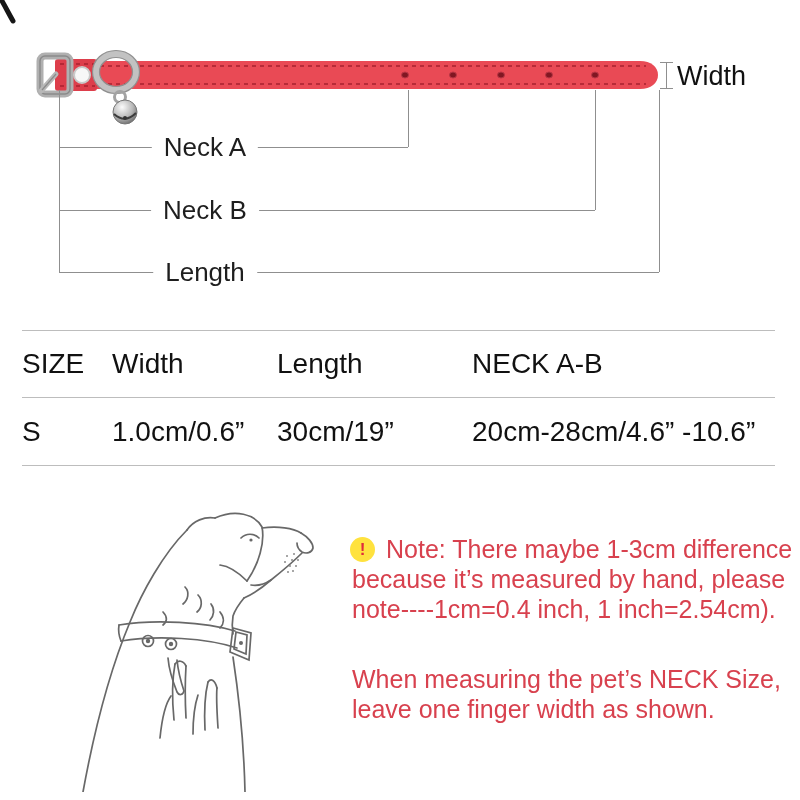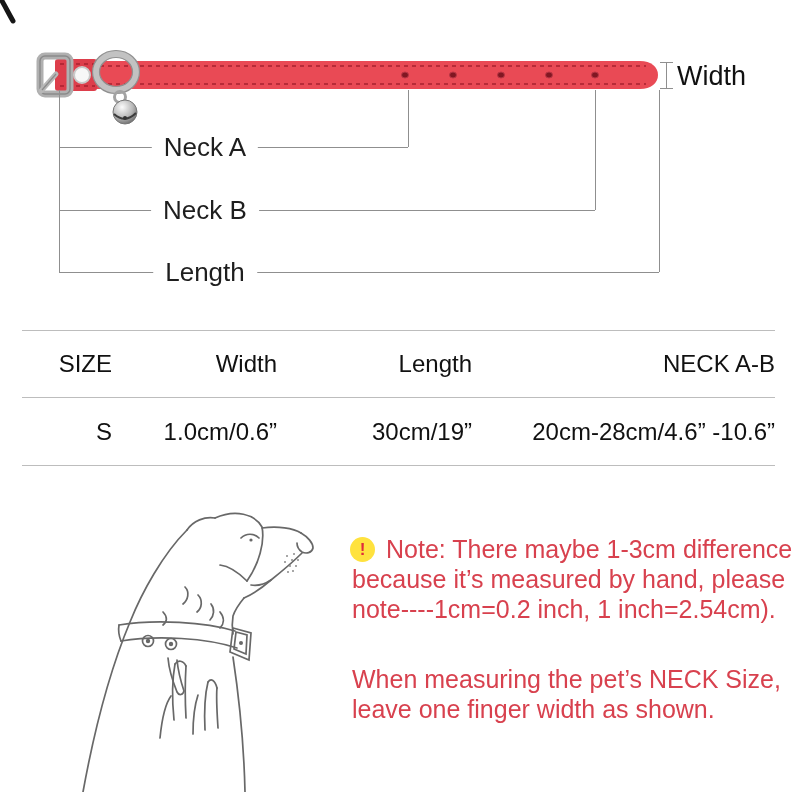--- a/index.html
+++ b/index.html
@@ -22,21 +22,21 @@
   
   #size-table {
     position:absolute; left:22px; top:330px; width:753px;
     border-top:1px solid #bdbdbd; border-bottom:1px solid #bdbdbd;
   }
   .t-row {
     display:grid; grid-template-columns:90px 165px 195px 1fr;
     height:67px; align-items:center;
   }
   .t-row.header { border-bottom:1px solid #bdbdbd; }
-  .t-cell { text-align:right; font-size:24px; color:#111; white-space:nowrap; }
+  .t-cell { text-align:left; font-size:28px; color:#111; white-space:nowrap; }
   
   .note-block { position:absolute; left:352px; width:448px; }
   .note-line {
     font-size:25px; line-height:30px; color:#d8414e; white-space:nowrap;
   }
   .note-line.indent { padding-left:34px; }
   #warn-icon {
     position:absolute; left:350px; top:537px; width:25px; height:25px;
     border-radius:50%; background:#ffe23e; color:#e02b3c;
     font-size:17px; font-weight:bold; text-align:center; line-height:25px;
@@ -197,21 +197,21 @@
         <circle cx="253" cy="80" r="1"></circle>
       <circle cx="258" cy="79" r="1"></circle>
     </g>
   </svg>
 
   <div id="warn-icon">!</div>
 
   <div class="note-block" style="top:534px">
     <div class="note-line indent">Note: There maybe 1-3cm difference</div>
     <div class="note-line">because it’s measured by hand, please</div>
-    <div class="note-line">note----1cm=0.2 inch, 1 inch=2.54cm).</div>
+    <div class="note-line">note----1cm=0.4 inch, 1 inch=2.54cm).</div>
   </div>
 
   <div class="note-block" style="top:664px">
     <div class="note-line">When measuring the pet’s NECK Size,</div>
     <div class="note-line">leave one finger width as shown.</div>
   </div>
 
 </div>
 
 </body></html>

